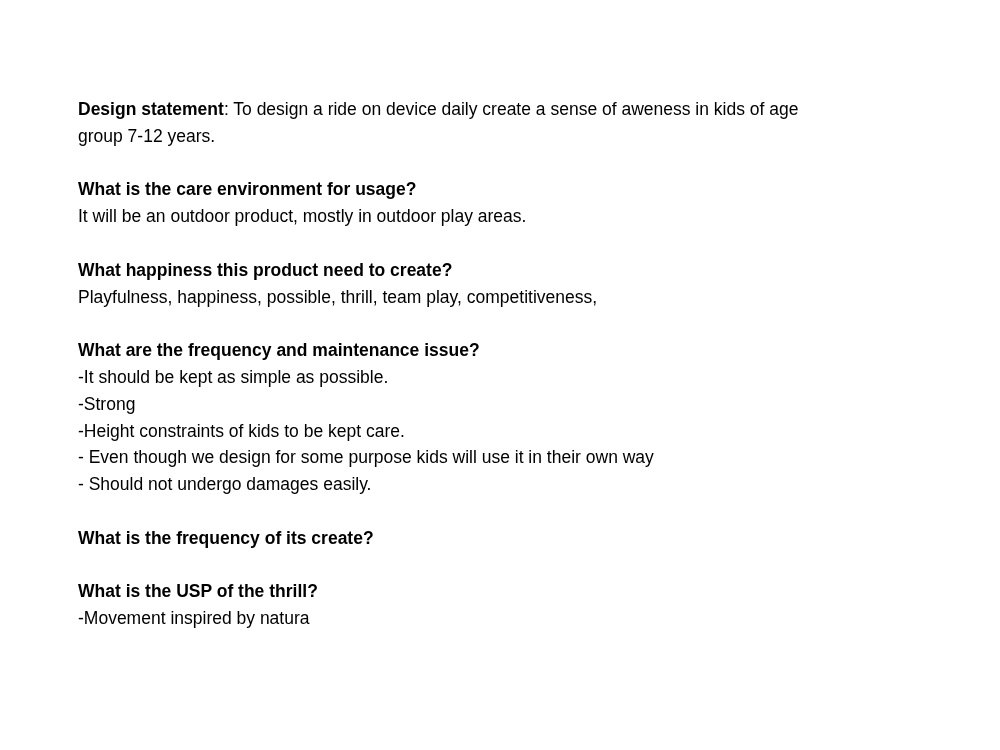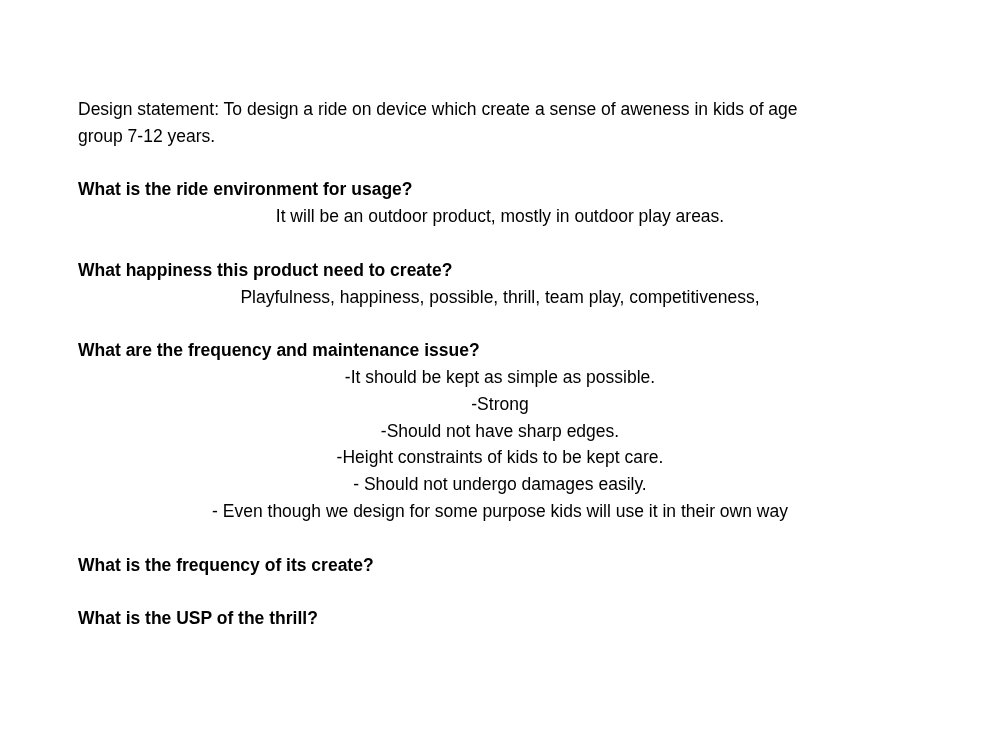--- a/index.html
+++ b/index.html
@@ -13,55 +13,55 @@
     width: 1000px;
     height: 750px;
     padding: 96px 78px 0 78px;
     color: #000000;
     font-size: 17.5px;
     line-height: 26.8px;
     overflow: hidden;
   }
   .block { margin-bottom: 26.8px; }
   .heading { font-weight: 700; }
-  .intro-label { font-weight: 400; }
-  .line { white-space: pre; text-align: center; }
+  .intro-label { font-weight: 700; }
+  .line { white-space: pre; }
   .intro-line { white-space: pre; }
 </style>
 </head>
 <body>
 
 <div class="doc">
 
   <div class="block">
-    <div class="intro-line"><span class="intro-label">Design statement</span><span>: To design a ride on device which create a sense of aweness in kids of age</span></div>
+    <div class="intro-line"><span class="intro-label">Design statement</span><span>: To design a ride on device daily create a sense of aweness in kids of age</span></div>
     <div class="intro-line">group 7-12 years.</div>
   </div>
 
   <div class="block">
-    <div class="heading">What is the ride environment for usage?</div>
+    <div class="heading">What is the care environment for usage?</div>
     <div class="line">It will be an outdoor product, mostly in outdoor play areas.</div>
   </div>
 
   <div class="block">
     <div class="heading">What happiness this product need to create?</div>
     <div class="line">Playfulness, happiness, possible, thrill, team play, competitiveness,</div>
   </div>
 
   <div class="block">
     <div class="heading">What are the frequency and maintenance issue?</div>
     <div class="line">-It should be kept as simple as possible.</div>
     <div class="line">-Strong</div>
-    <div class="line">-Should not have sharp edges.</div>
     <div class="line">-Height constraints of kids to be kept care.</div>
+    <div class="line">- Even though we design for some purpose kids will use it in their own way</div>
     <div class="line">- Should not undergo damages easily.</div>
-    <div class="line">- Even though we design for some purpose kids will use it in their own way</div>
   </div>
 
   <div class="block">
     <div class="heading">What is the frequency of its create?</div>
   </div>
 
   <div class="block">
     <div class="heading">What is the USP of the thrill?</div>
+    <div class="line">-Movement inspired by natura</div>
   </div>
 
 </div>
 
 </body></html>

